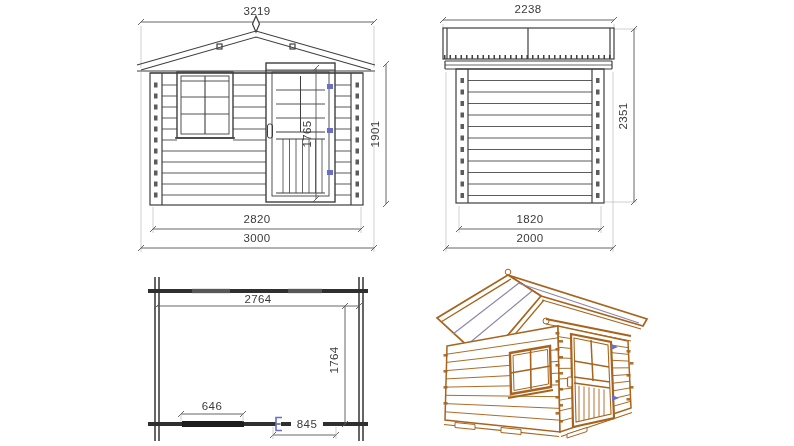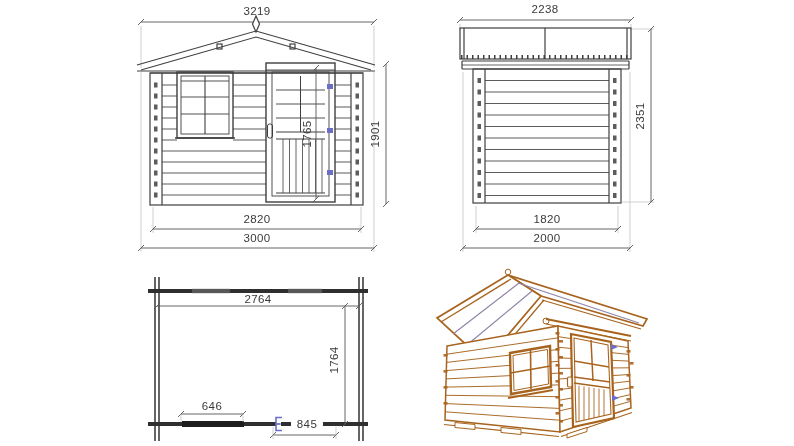--- a/index.html
+++ b/index.html
@@ -171,21 +171,21 @@
     </g>
     <g>
       <text class="dim" x="129" y="242" text-anchor="middle">3000</text>
       <line class="dimline" x1="13" y1="248" x2="246" y2="248"></line>
       <line class="dimline" x1="10" y1="251" x2="16" y2="245"></line>
       <line class="dimline" x1="243" y1="251" x2="249" y2="245"></line>
     </g>
   </svg>
   </div>
 
-  <div class="view" style="left:446px;top:0px;width:232px;height:260px">
+  <div class="view" style="left:429px;top:0px;width:232px;height:260px">
   <svg width="232" height="260" viewBox="0 0 232 260">
     <g class="ext">
       <line x1="14" y1="24" x2="14" y2="30"></line>
           <line x1="185" y1="24" x2="185" y2="30"></line>
       <line x1="186" y1="29" x2="208" y2="29"></line>
           <line x1="176" y1="202" x2="208" y2="202"></line>
       <line x1="30" y1="206" x2="30" y2="233"></line>
           <line x1="172" y1="206" x2="172" y2="233"></line>
       <line x1="17" y1="72" x2="17" y2="252"></line>
           <line x1="184" y1="72" x2="184" y2="252"></line>

